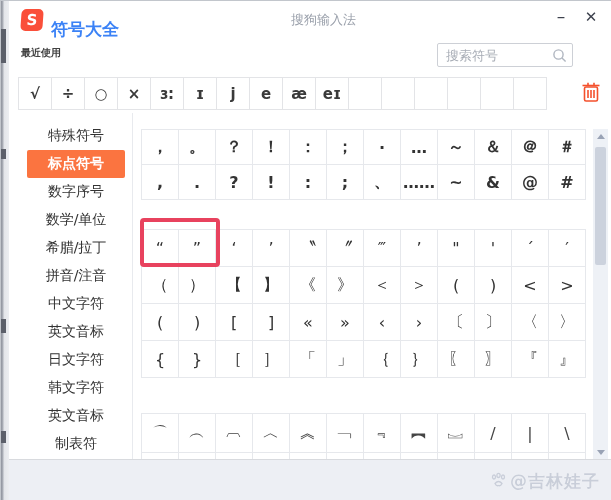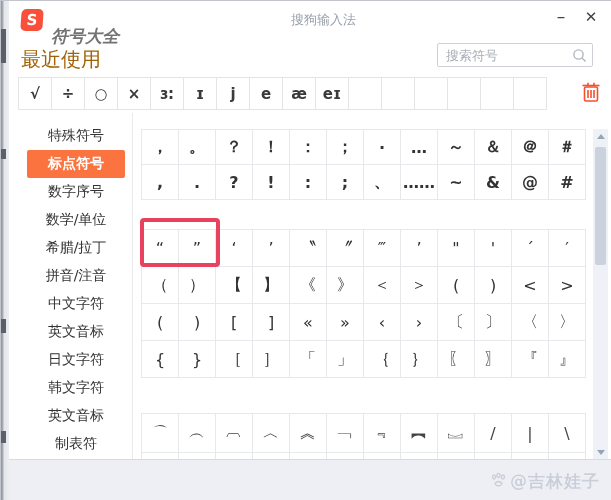--- a/index.html
+++ b/index.html
@@ -12,28 +12,28 @@
   .left-strip { position:absolute; left:0; top:0; width:8px; height:500px;
     background:linear-gradient(90deg,#8e929c 0,#aeb2ba 2px,#e3e5e9 3px,#eceef1 8px); }
   .left-strip .mark { position:absolute; left:0; width:5px; background:#5c606a; }
 
   .window { position:absolute; left:8px; top:0; width:603px; height:500px; background:#fff; }
 
   
   .logo { position:absolute; left:12px; top:8px; width:22px; height:22px; background:#fa4f3a;
     border-radius:5px; color:#fff; font-weight:bold; font-size:15px; line-height:22px; text-align:center;
     transform:skewX(-4deg); }
-  .title { position:absolute; left:42px; top:24px; font-size:17px; font-weight:bold; color:#737373;font-style:italic; }
+  .title { position:absolute; left:42px; top:17px; font-size:17px; font-weight:bold; color:#3b82f6; }
   .ime-hint { position:absolute; left:13px; top:10px; width:100%; text-align:center; font-size:13px; color:#9aa0ab; }
   .btn-min { position:absolute; right:40px; top:4px; width:22px; height:24px; font-size:17px; color:#3d414d; text-align:center; line-height:22px; cursor:default; }
   .btn-close { position:absolute; right:10px; top:4px; width:22px; height:24px; font-size:15px; color:#3d414d; text-align:center; line-height:24px; }
 
-  .recent-label { position:absolute; left:12px; top:45px; font-size:20px; font-weight:normal; color:#a16207; }
-
-  .searchbox { position:absolute; left:428px; top:42px; width:156px; height:24px; border:1px solid #cdd0d6; border-radius:2px; background:#fff; }
+  .recent-label { position:absolute; left:12px; top:45px; font-size:10px; font-weight:bold; color:#404040; }
+
+  .searchbox { position:absolute; left:428px; top:42px; width:136px; height:24px; border:1px solid #cdd0d6; border-radius:2px; background:#fff; }
   .searchbox input { position:absolute; left:0; top:0; width:138px; height:22px; border:0; outline:none; padding:0 0 0 8px; font-size:13px; color:#444; background:transparent; font-family:inherit; }
   .searchbox input::placeholder { color:#a7acb5; }
   .search-ic { position:absolute; right:5px; top:4px; }
 
   
   .recent-row { position:absolute; left:9px; top:76px; display:flex; }
   .rcell { width:34px; height:33px; border:1px solid #e3e4e7; margin-left:-1px; background:#fff;
     display:flex; align-items:center; justify-content:center; font-size:15px; color:#3a3a3a; font-weight:600; }
   .rcell:first-child { margin-left:0; }
   .trash { position:absolute; left:572px; top:80px; width:20px; height:22px; }

